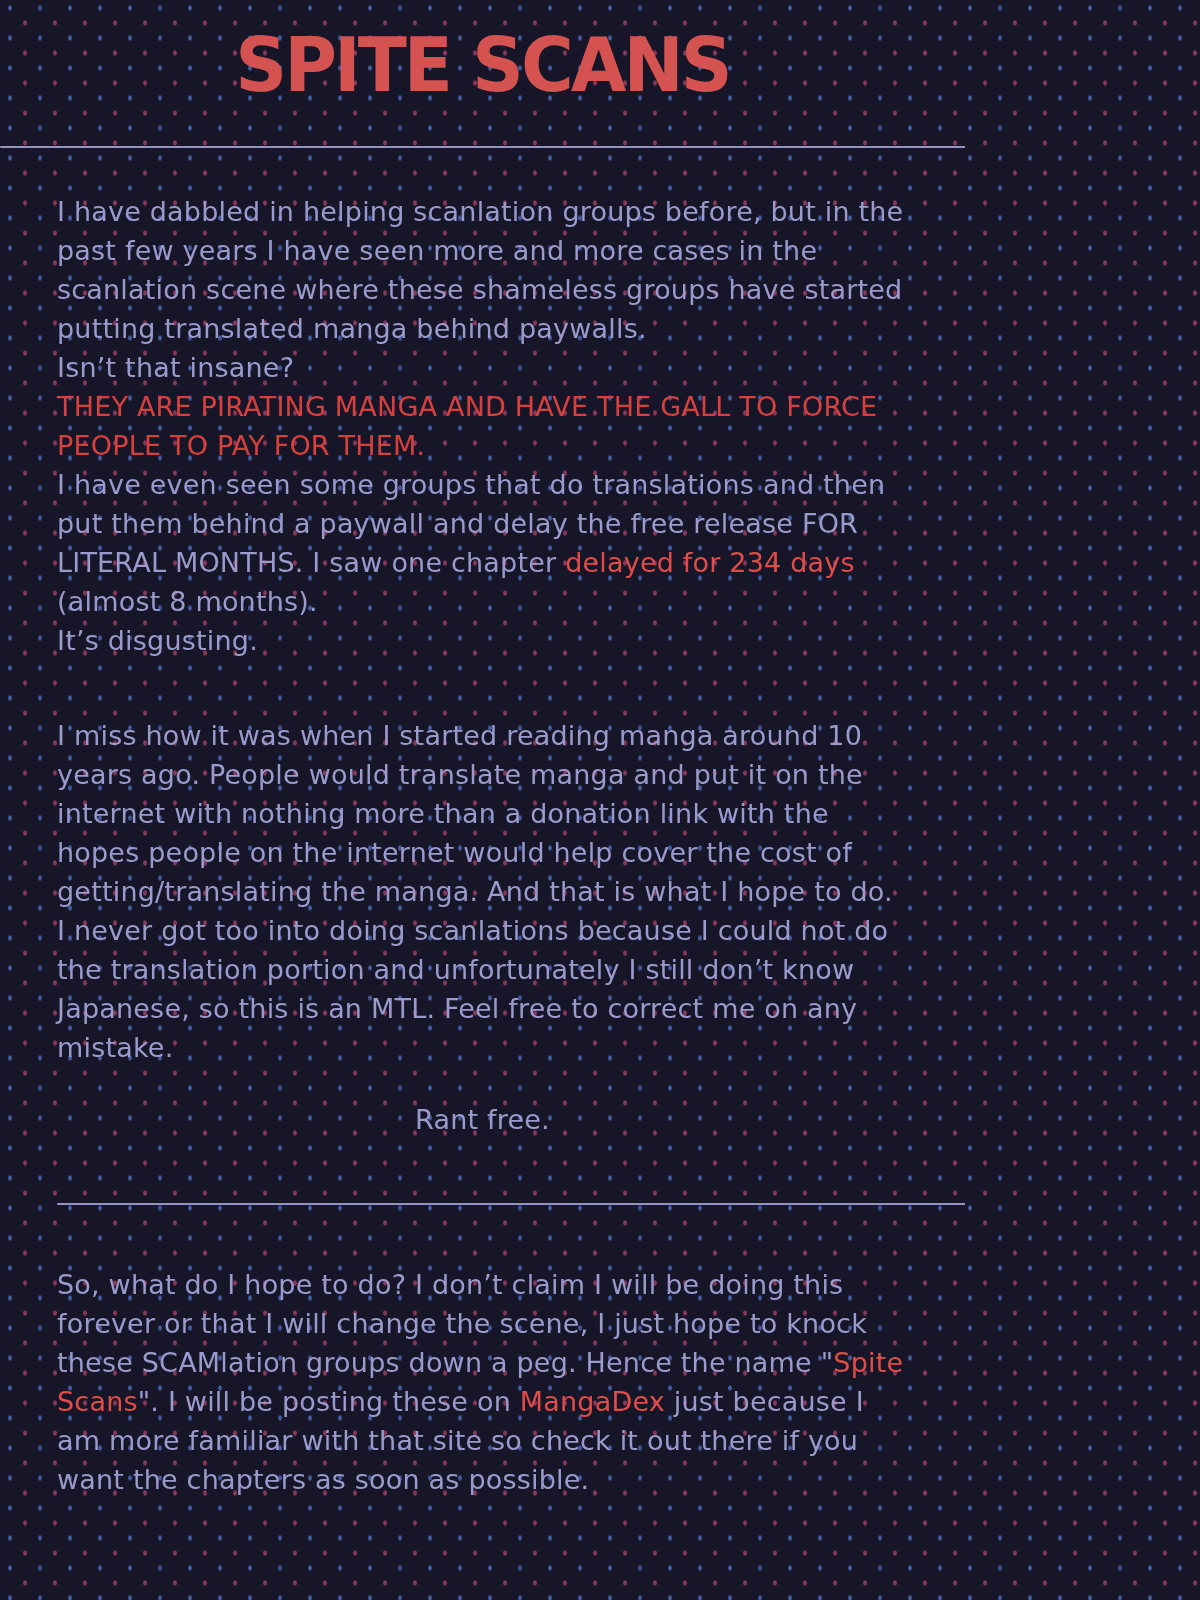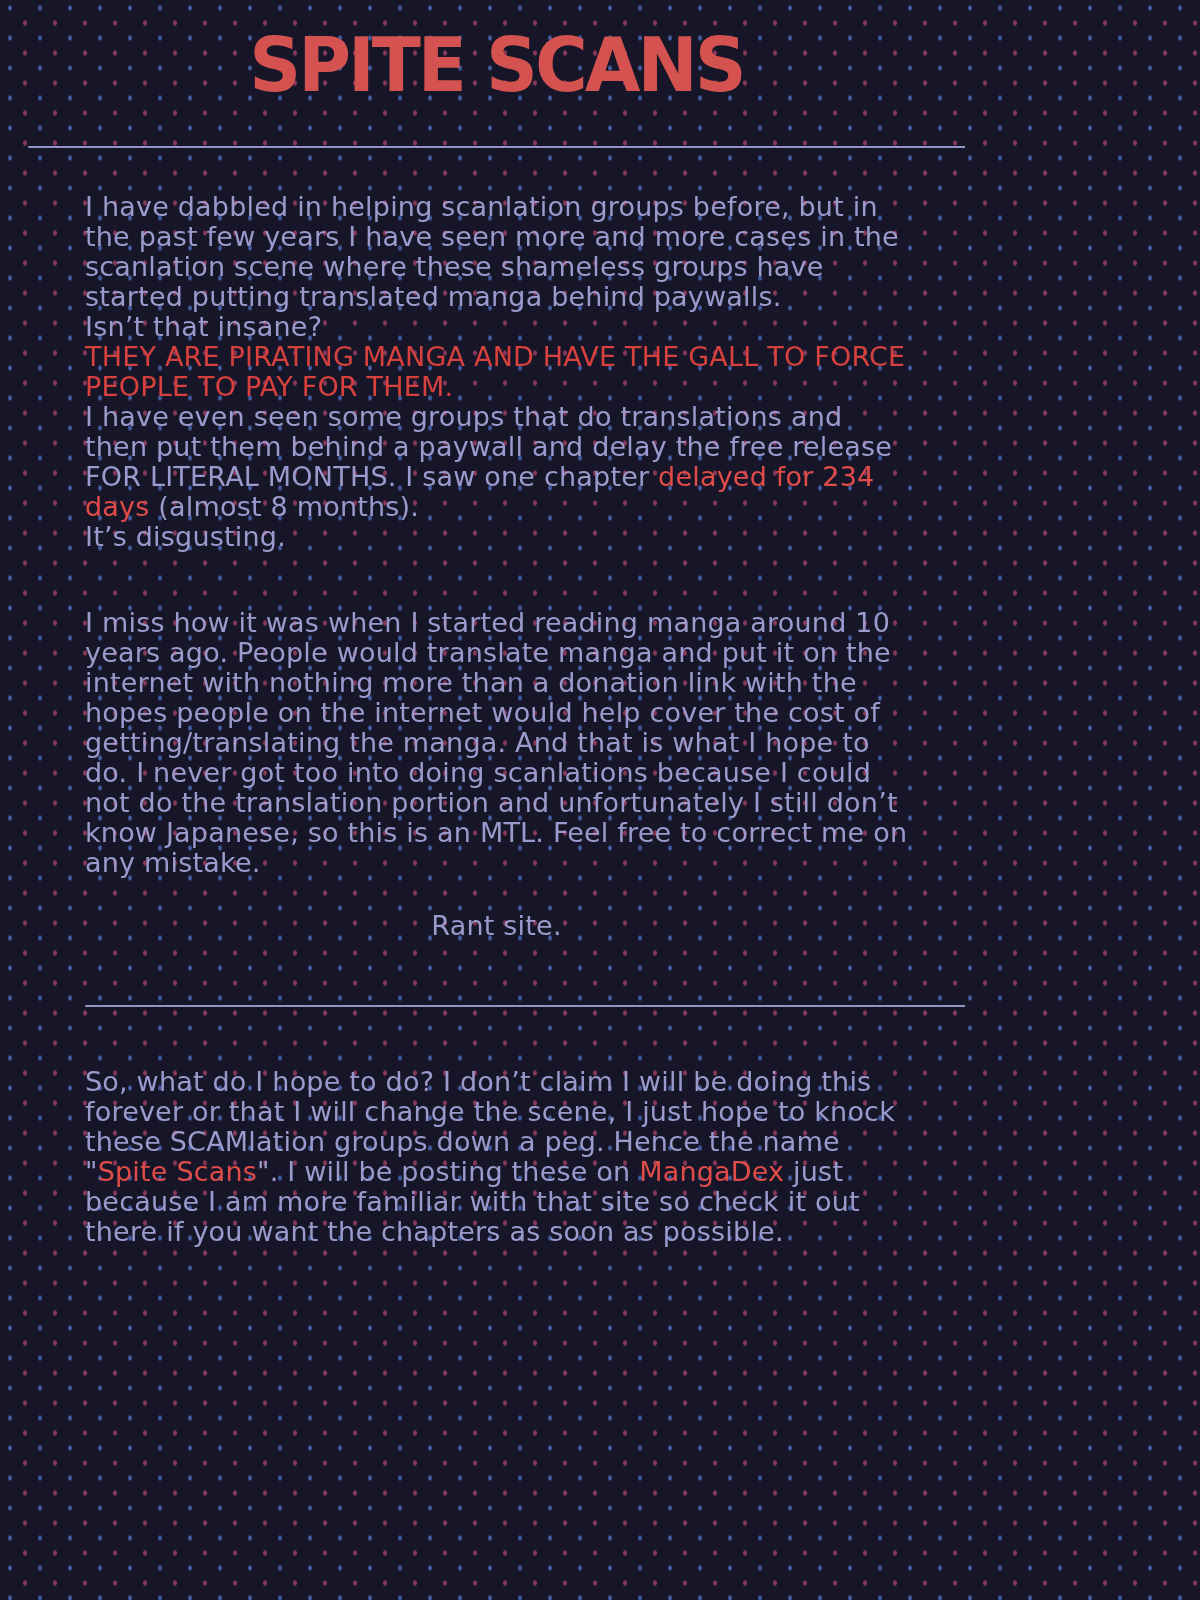--- a/index.html
+++ b/index.html
@@ -21,21 +21,20 @@
     background-color: var(--bg);
     background-image:
       radial-gradient(ellipse 2.6px 3.6px at 10px 8px,  var(--dot-blue) 55%, rgba(72,98,168,0.25) 78%, transparent 100%),
       radial-gradient(ellipse 2.6px 3.6px at 25px 23px, var(--dot-red) 55%, rgba(158,62,98,0.25) 78%, transparent 100%);
     background-size:30px 30px;
   }
   .page{
     width:965px;
     min-height:1600px;
     overflow:hidden;
-    padding-left:28px;
   }
   .title{
     margin:0;
     padding-top:18px;
     text-align:center;
     font-size:72px;
     font-weight:bold;
     letter-spacing:-3px;
     line-height:94px;
     color:var(--title-red);
@@ -47,21 +46,21 @@
     margin:0 auto;
     background:var(--divider);
     border-radius:1px;
   }
   .divider.header-divider{ margin-top:34px; }
   .content{
     margin-top:44px;
     padding:0 57px;
     color:var(--body-text);
     font-size:27px;
-    line-height:30px;
+    line-height:39px;
     letter-spacing:0.2px;
   }
   .para{ margin:0; }
   .para.center{ text-align:center; }
   .run-red{ color:var(--accent-red); }
   .run-red-caps{ color:var(--accent-red-heavy); font-weight:normal; }
   
   .block-1{ margin-top:56px; }            
   .block-2{ margin-top:33px; }            
   .block-3{ margin-top:64px; margin-bottom:60px; } 
@@ -71,17 +70,17 @@
 <body>
 
 <div class="page">
   <h1 class="title">SPITE SCANS</h1>
 
   <div class="divider header-divider"></div>
 
   <main class="content">
       <p class="para block-0"><span class="run-normal">I have dabbled in helping scanlation groups before, but in the past few years I have seen more and more cases in the scanlation scene where these shameless groups have started putting translated manga behind paywalls.<br>Isn’t that insane?<br></span><span class="run-red-caps">THEY ARE PIRATING MANGA AND HAVE THE GALL TO FORCE PEOPLE TO PAY FOR THEM.<br></span><span class="run-normal">I have even seen some groups that do translations and then put them behind a paywall and delay the free release FOR LITERAL MONTHS. I saw one chapter </span><span class="run-red">delayed for 234 days</span><span class="run-normal"> (almost 8 months).<br>It’s disgusting.</span></p>
       <p class="para block-1"><span class="run-normal">I miss how it was when I started reading manga around 10 years ago. People would translate manga and put it on the internet with nothing more than a donation link with the hopes people on the internet would help cover the cost of getting/translating the manga. And that is what I hope to do. I never got too into doing scanlations because I could not do the translation portion and unfortunately I still don’t know Japanese, so this is an MTL. Feel free to correct me on any mistake.</span></p>
-      <p class="para block-2 center"><span class="run-normal">Rant site.</span></p>
+      <p class="para block-2 center"><span class="run-normal">Rant free.</span></p>
       <div class="divider block-3"></div>
       <p class="para block-4"><span class="run-normal">So, what do I hope to do? I don’t claim I will be doing this forever or that I will change the scene, I just hope to knock these SCAMlation groups down a peg. Hence the name "</span><span class="run-red">Spite Scans</span><span class="run-normal">". I will be posting these on </span><span class="run-red">MangaDex</span><span class="run-normal"> just because I am more familiar with that site so check it out there if you want the chapters as soon as possible.</span></p>
     </main>
 </div>
 
 </body></html>

